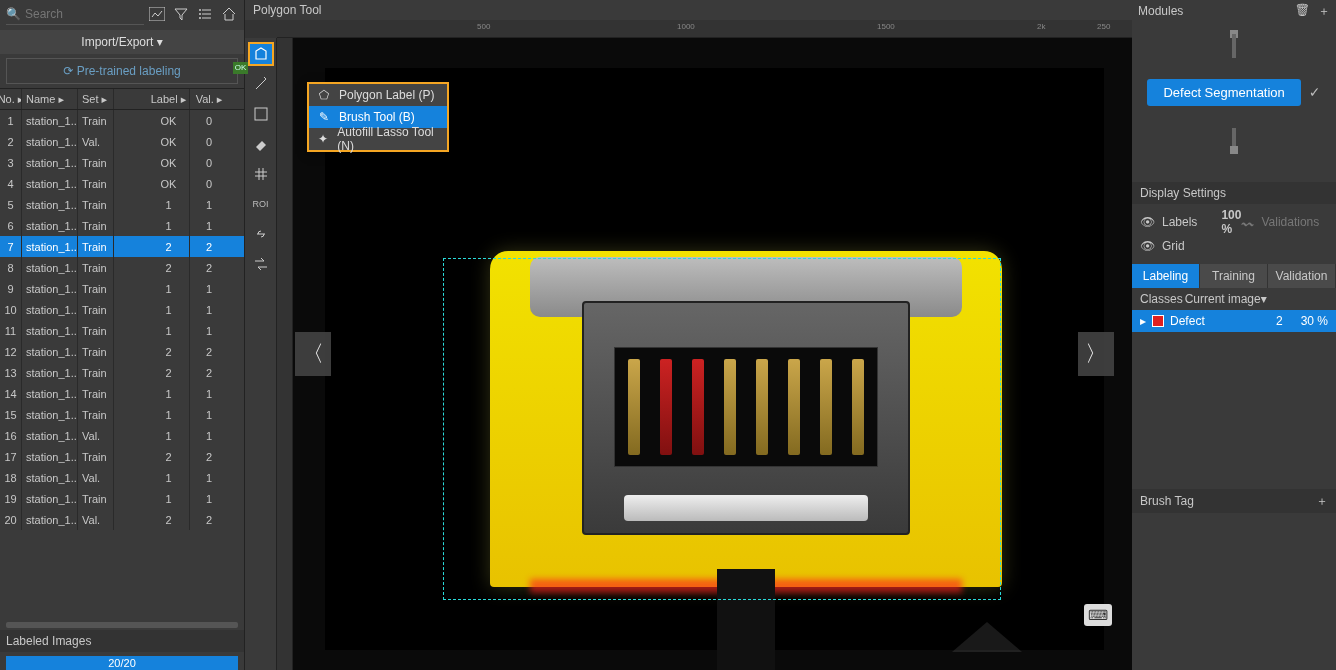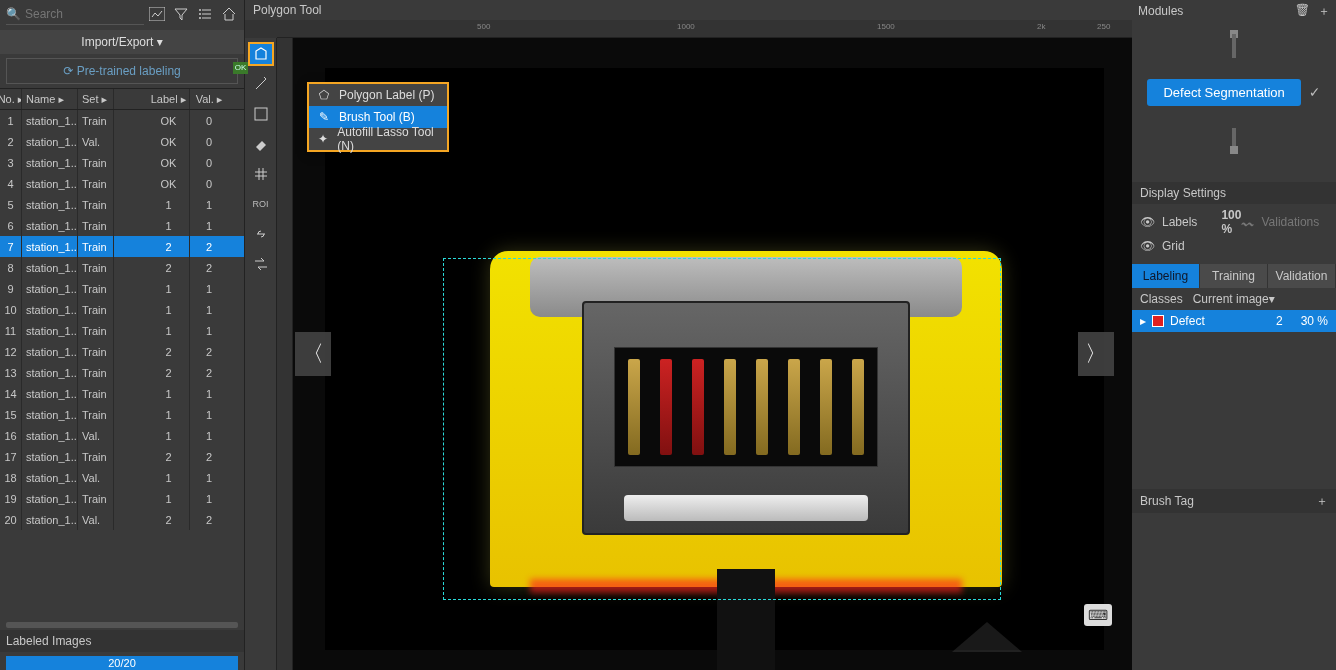--- a/index.html
+++ b/index.html
@@ -92,22 +92,22 @@
 .mod-btn { background:#1582dc; color:#fff; padding:6px 16px; border-radius:3px; cursor:pointer; font-size:13px; }
 .mod-check { color:#bbb; font-size:14px; }
 .ds-head { height:22px; background:#333; display:flex; align-items:center; padding:0 8px;margin-top:20px; }
 .ds-body { padding:6px 8px; }
 .ds-row { display:flex; align-items:center; gap:8px; height:24px; font-size:12px; }
 .ds-row .eye { width:14px; }
 .ds-row .pct { margin-left:16px;font-weight:bold; }
 .ds-row.dim { color:#777; }
 .tabs { display:flex; height:24px; }
 .tab { flex:1; display:flex; align-items:center; justify-content:center; background:#4a4a4a; cursor:pointer; border-right:1px solid #333; font-size:12px; }
-.tab.active { background:#1582dc; color:#0f172a; }
-.cls-head { height:22px; display:flex; align-items:center; gap:10px; padding:0 8px; background:#3a3a3a; font-size:12px; }
+.tab.active { background:#1582dc; color:#ffffff; }
+.cls-head { height:22px; display:flex; align-items:center; gap:2px; padding:0 8px; background:#3a3a3a; font-size:12px; }
 .cls-head .drop { display:flex; align-items:center; cursor:pointer; }
 .cls-row { height:22px; background:#1582dc; color:#fff; display:flex; align-items:center; padding:0 8px; gap:6px; font-size:12px; }
 .cls-sw { width:12px; height:12px; background:#e02020; border:1px solid #fff; }
 .cls-row .grow { flex:1; }
 .cls-fill { flex:1; }
 .tag-head { height:24px; background:#333; display:flex; align-items:center; justify-content:space-between; padding:0 8px; font-size:12px; }
 .tag-body { flex:1; }
 
 svg { display:block; }
 </style>

